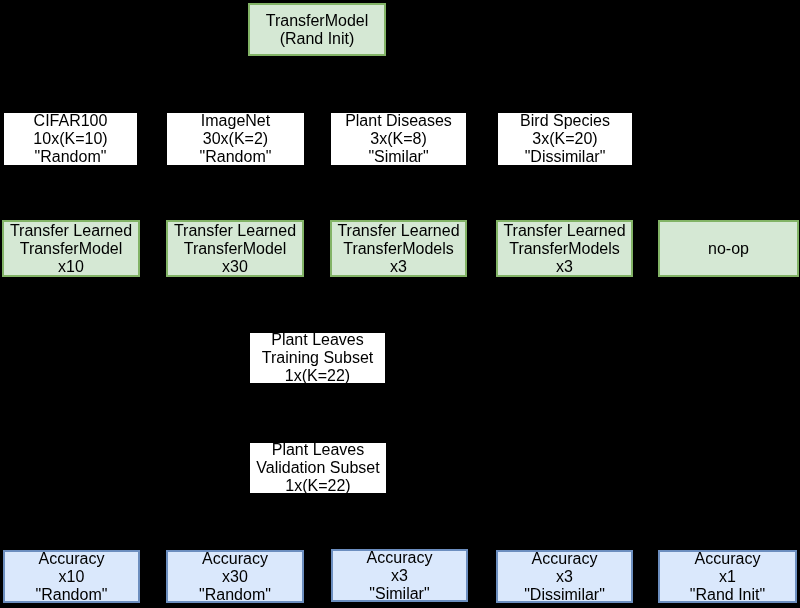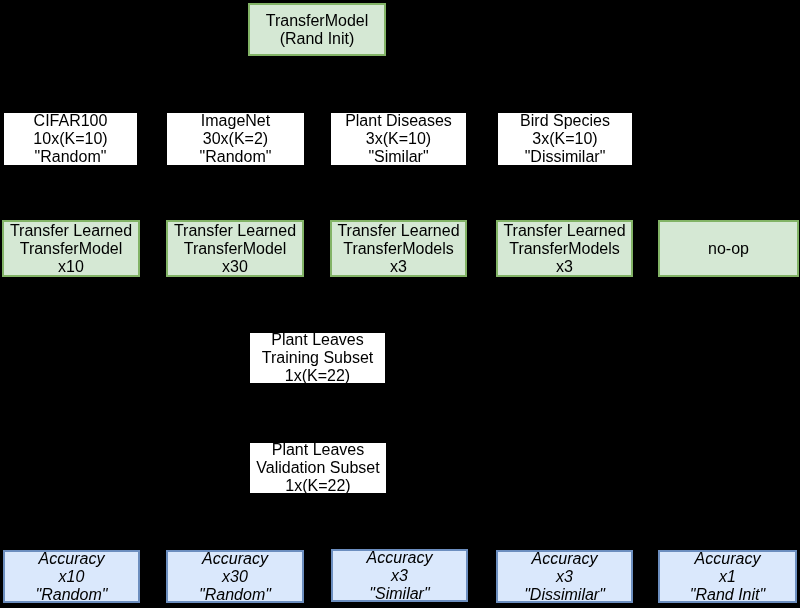--- a/index.html
+++ b/index.html
@@ -31,42 +31,41 @@
     background: var(--model-fill, #d5e8d4);
     border: 2px solid var(--model-border, #82b366);
   }
   .node.dataset {
     background: var(--dataset-fill, #ffffff);
     border: 1px solid var(--dataset-border, #000000);
   }
   .node.result {
     background: var(--result-fill, #dae8fc);
     border: 2px solid var(--result-border, #6c8ebf);
-    font-style: italic;
   }
 </style>
 </head>
 <body>
 
 <div class="canvas">
 
   <div class="node model" style="left:248px; top:3px; width:138px; height:53px;">TransferModel
 (Rand Init)</div>
 
   <div class="node dataset" style="left:3px; top:112px; width:135px; height:54px;text-align:center;">CIFAR100
 10x(K=10)
 "Random"</div>
   <div class="node dataset" style="left:166px; top:112px; width:139px; height:54px;">ImageNet
 30x(K=2)
 "Random"</div>
   <div class="node dataset" style="left:330px; top:112px; width:137px; height:54px;">Plant Diseases
-3x(K=10)
+3x(K=8)
 "Similar"</div>
   <div class="node dataset" style="left:497px; top:112px; width:136px; height:54px;">Bird Species
-3x(K=10)
+3x(K=20)
 "Dissimilar"</div>
 
   <div class="node model" style="left:2px; top:220px; width:138px; height:57px;">Transfer Learned
 TransferModel
 x10</div>
   <div class="node model" style="left:166px; top:220px; width:138px; height:57px;">Transfer Learned
 TransferModel
 x30</div>
   <div class="node model" style="left:330px; top:220px; width:137px; height:57px;">Transfer Learned
 TransferModels

